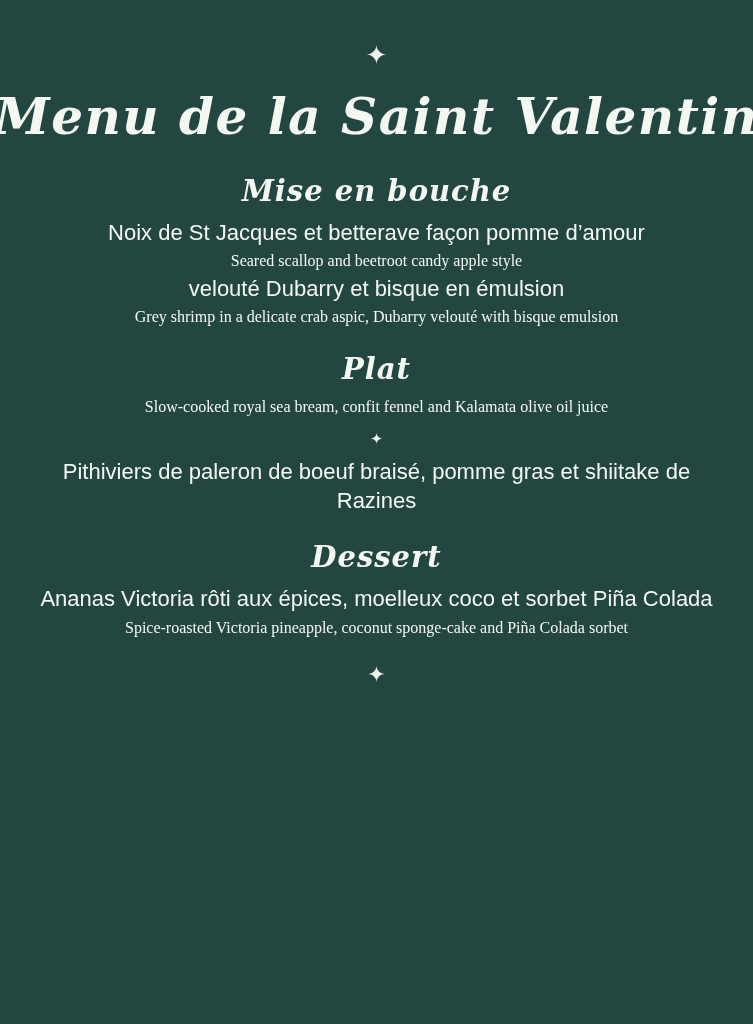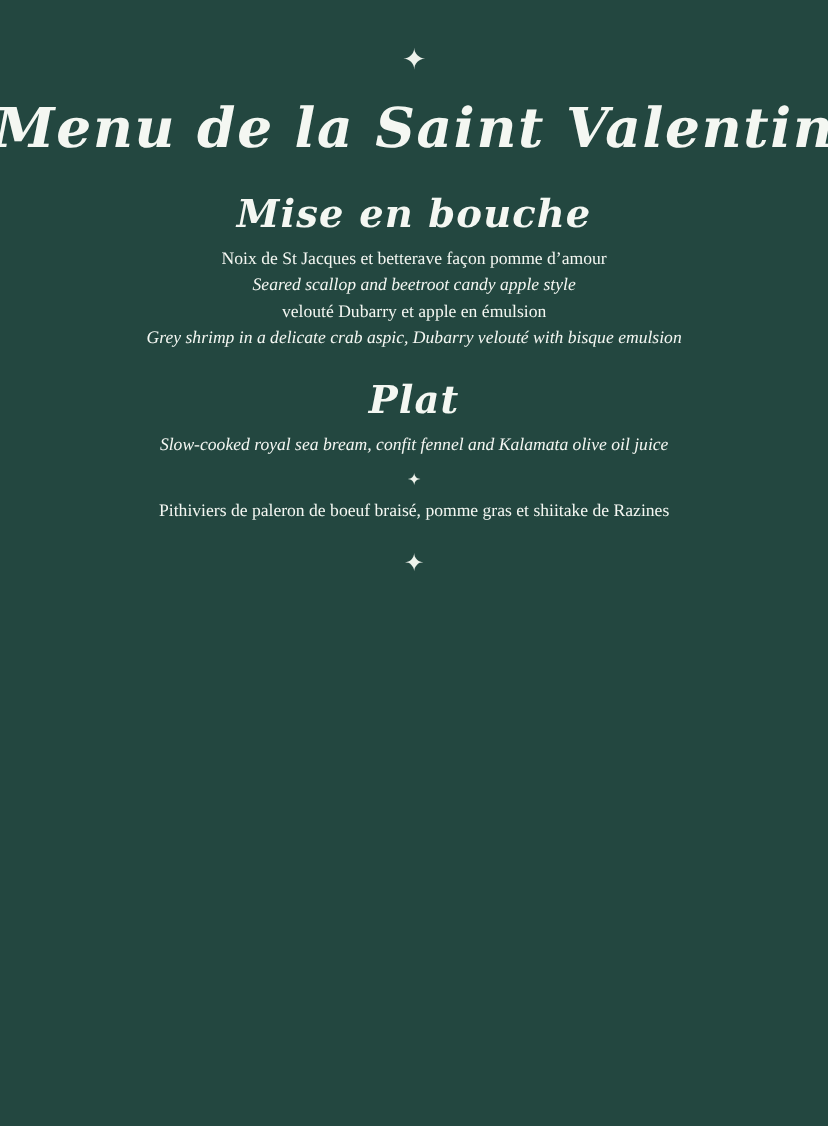--- a/index.html
+++ b/index.html
@@ -55,36 +55,35 @@
     white-space: nowrap;
     transform: scaleX(1.0);
   }
   .section {
     width: 100%;
   }
   .section-title {
     font-family: "DejaVu Serif", serif;
     font-style: italic;
     font-weight: 700;
-    font-size: 35px;
+    font-size: 29px;
     letter-spacing: 1px;
     margin: 22px 0 10px 0;
   }
   .dish {
     margin: 0 0 2px 0;
   }
   .dish-fr {
-    font-family: Liberation Serif, serif;
-    font-size: 16px;
+    font-family: Liberation Sans, sans-serif;
+    font-size: 22px;
     line-height: 1.35;
     margin: 0;
   }
   .dish-en {
     font-family: "Liberation Serif", serif;
-    font-style: italic;
     font-size: 16px;
     line-height: 1.35;
     margin: 3px 0 0 0;
   }
 </style>
 </head>
 <body>
 
 <div class="menu">
 
@@ -95,34 +94,41 @@
   <div class="section">
     <div class="section-title">Mise en bouche</div>
     <div class="dish">
       <p class="dish-fr">Noix de St Jacques et betterave façon pomme d’amour</p>
       <p class="dish-en">Seared scallop and beetroot candy apple style</p>
     </div>
   </div>
 
   <div class="section">
     <div class="dish">
-      <p class="dish-fr">velouté Dubarry et apple en émulsion</p>
+      <p class="dish-fr">velouté Dubarry et bisque en émulsion</p>
       <p class="dish-en">Grey shrimp in a delicate crab aspic, Dubarry velouté with bisque emulsion</p>
     </div>
   </div>
 
   <div class="section">
     <div class="section-title">Plat</div>
     <div class="dish">
       <p class="dish-en">Slow-cooked royal sea bream, confit fennel and Kalamata olive oil juice</p>
     </div>
 
     <div class="sparkle sparkle-mid">✦</div>
 
     <div class="dish">
       <p class="dish-fr">Pithiviers de paleron de boeuf braisé, pomme gras et shiitake de Razines</p>
     </div>
   </div>
 
+  <div class="section">
+    <div class="section-title">Dessert</div>
+    <div class="dish">
+      <p class="dish-fr">Ananas Victoria rôti aux épices, moelleux coco et sorbet Piña Colada</p>
+      <p class="dish-en">Spice-roasted Victoria pineapple, coconut sponge-cake and Piña Colada sorbet</p>
+    </div>
+  </div>
 
   <div class="sparkle sparkle-bottom">✦</div>
 
 </div>
 
 </body></html>

